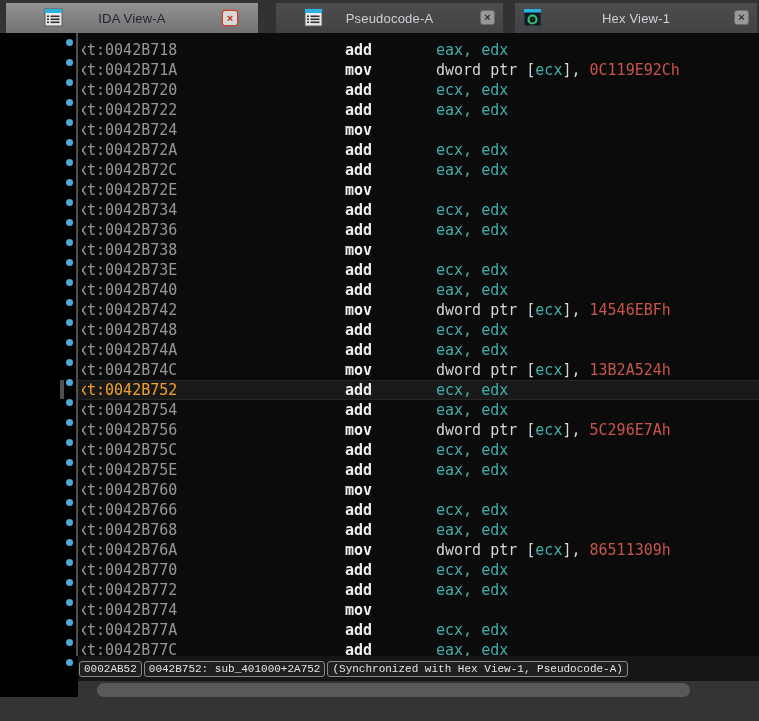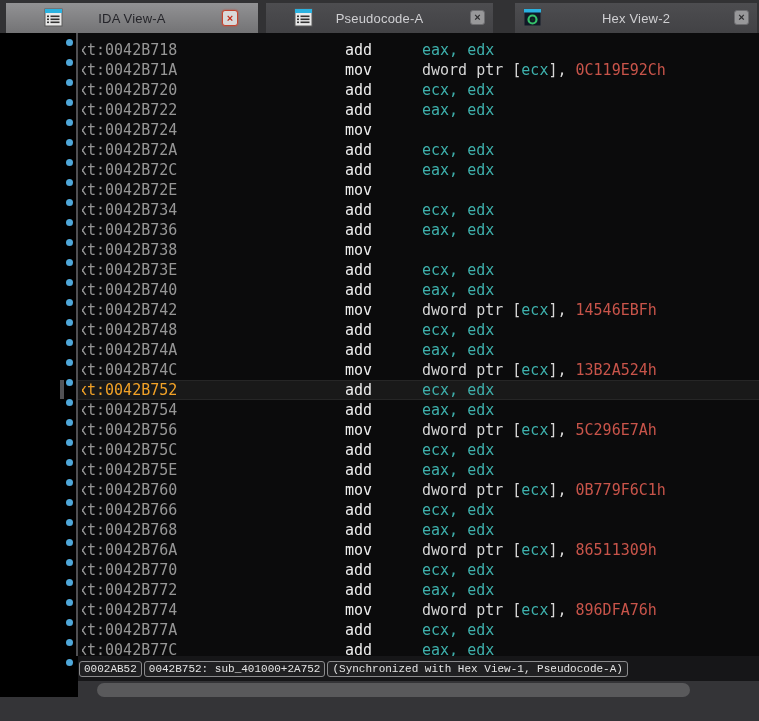--- a/index.html
+++ b/index.html
@@ -4,21 +4,21 @@
 <style>
   html,body{margin:0;padding:0}
   body{
     width:759px;height:721px;position:relative;overflow:hidden;
     background:#343437;font-family:"Liberation Sans",sans-serif;
   }
   
   .tabbar{position:absolute;left:0;top:0;width:759px;height:33px;background:#323234}
   .tab{position:absolute;top:3px;height:30px}
   .tab.active{left:6px;width:252px;background:linear-gradient(#929294,#737375)}
-  .tab.t2{left:266px;width:227px;background:linear-gradient(#4d4d50,#424245)}
+  .tab.t2{left:276px;width:227px;background:linear-gradient(#4d4d50,#424245)}
   .tab.t3{left:515px;width:242px;background:linear-gradient(#4d4d50,#424245)}
   .ticon{position:absolute;top:5px;width:19px;height:19px;display:block}
   .tab.active .ticon{left:38px}
   .tab.t2 .ticon{left:28px}
   .tab.t3 .ticon{left:8px}
   .tlabel{position:absolute;inset:0;display:flex;align-items:center;justify-content:center;
           font-size:13px;letter-spacing:.2px}
   .tab.active .tlabel{color:#25252a}
   .tab.t2 .tlabel,.tab.t3 .tlabel{color:#cfcfd2}
   .tclose{position:absolute;top:7px;width:16px;height:16px;border-radius:3px;
@@ -36,22 +36,22 @@
   
   .code{position:absolute;left:78px;top:33px;width:727px;height:623px;background:#0b0b0c;
         overflow:hidden;font-family:"DejaVu Sans Mono",monospace;font-size:15px}
   .lines{margin-top:7px}
   .line{position:relative;height:20px;line-height:20px;white-space:pre}
   .line.hl{background:#191919;box-shadow:inset 0 1px 0 #262626,inset 0 -1px 0 #262626}
   .addr{position:absolute;left:4px;top:0;color:#969696}
   .line.hl .addr{color:#f2a227;font-weight:normal}
   .xclip{display:inline-block;width:5px;overflow:hidden;white-space:pre;vertical-align:bottom}
   .xoff{display:inline-block;margin-left:-4px}
-  .mn{position:absolute;left:267px;top:0;color:#eeeeee;font-weight:normal}
-  .ops{position:absolute;left:344px;top:0;white-space:pre}
+  .mn{position:absolute;left:267px;top:0;color:#eeeeee;font-weight:bold}
+  .ops{position:absolute;left:358px;top:0;white-space:pre}
   
   .statusbar{position:absolute;left:78px;top:656px;width:681px;height:25px;background:#161618;
         display:flex;align-items:center;gap:2px;padding-left:1px;box-sizing:border-box}
   .sbox{border:1px solid #8a8a8c;border-radius:3px;padding:1px 4px;background:#202022;
         font-family:"Liberation Mono",monospace;font-size:11px;color:#e4e4e4;white-space:pre}
   
   .htrack{position:absolute;left:78px;top:681px;width:681px;height:18px;background:#343437}
   .hthumb{position:absolute;left:97px;top:683px;width:593px;height:14px;border-radius:7px;background:#59595b}
 </style>
 </head>
@@ -95,21 +95,21 @@
 
   <div class="tab t3">
     <span class="ticon">
       <svg width="19" height="19" viewBox="0 0 19 19">
         <rect x="1" y="1" width="17" height="17" fill="#101826" stroke="#46464a"></rect>
         <rect x="1" y="1" width="17" height="3.5" fill="#2ab2e0"></rect>
         <circle cx="9.5" cy="11.5" r="4" fill="none" stroke="#35c06a" stroke-width="2.2"></circle>
         <circle cx="9.5" cy="11.5" r="1.2" fill="#0b3b1e"></circle>
       </svg>
     </span>
-    <span class="tlabel">Hex View-2</span>
+    <span class="tlabel">Hex View-1</span>
     <span class="tclose">×</span>
   </div>
 </div>
 
 <div class="gutter">
     <div class="dot" style="top: 6px; background: rgb(79, 168, 218);"></div>
     <div class="dot" style="top: 26px; background: rgb(79, 168, 218);"></div>
     <div class="dot" style="top: 46px; background: rgb(79, 168, 218);"></div>
     <div class="dot" style="top: 66px; background: rgb(79, 168, 218);"></div>
     <div class="dot" style="top: 86px; background: rgb(79, 168, 218);"></div>
@@ -161,27 +161,27 @@
       <div class="line"><span class="addr"><span class="xclip"><span class="xoff">x</span></span>t:0042B740</span><span class="mn">add</span><span class="ops"><span style="color: rgb(62, 176, 172);">eax, edx</span></span></div>
       <div class="line"><span class="addr"><span class="xclip"><span class="xoff">x</span></span>t:0042B742</span><span class="mn">mov</span><span class="ops"><span style="color: rgb(214, 214, 214);">dword ptr [</span><span style="color: rgb(62, 176, 172);">ecx</span><span style="color: rgb(214, 214, 214);">], </span><span style="color: rgb(200, 84, 74);">14546EBFh</span></span></div>
       <div class="line"><span class="addr"><span class="xclip"><span class="xoff">x</span></span>t:0042B748</span><span class="mn">add</span><span class="ops"><span style="color: rgb(62, 176, 172);">ecx, edx</span></span></div>
       <div class="line"><span class="addr"><span class="xclip"><span class="xoff">x</span></span>t:0042B74A</span><span class="mn">add</span><span class="ops"><span style="color: rgb(62, 176, 172);">eax, edx</span></span></div>
       <div class="line"><span class="addr"><span class="xclip"><span class="xoff">x</span></span>t:0042B74C</span><span class="mn">mov</span><span class="ops"><span style="color: rgb(214, 214, 214);">dword ptr [</span><span style="color: rgb(62, 176, 172);">ecx</span><span style="color: rgb(214, 214, 214);">], </span><span style="color: rgb(200, 84, 74);">13B2A524h</span></span></div>
       <div class="line hl"><span class="addr"><span class="xclip"><span class="xoff">x</span></span>t:0042B752</span><span class="mn">add</span><span class="ops"><span style="color: rgb(62, 176, 172);">ecx, edx</span></span></div>
       <div class="line"><span class="addr"><span class="xclip"><span class="xoff">x</span></span>t:0042B754</span><span class="mn">add</span><span class="ops"><span style="color: rgb(62, 176, 172);">eax, edx</span></span></div>
       <div class="line"><span class="addr"><span class="xclip"><span class="xoff">x</span></span>t:0042B756</span><span class="mn">mov</span><span class="ops"><span style="color: rgb(214, 214, 214);">dword ptr [</span><span style="color: rgb(62, 176, 172);">ecx</span><span style="color: rgb(214, 214, 214);">], </span><span style="color: rgb(200, 84, 74);">5C296E7Ah</span></span></div>
       <div class="line"><span class="addr"><span class="xclip"><span class="xoff">x</span></span>t:0042B75C</span><span class="mn">add</span><span class="ops"><span style="color: rgb(62, 176, 172);">ecx, edx</span></span></div>
       <div class="line"><span class="addr"><span class="xclip"><span class="xoff">x</span></span>t:0042B75E</span><span class="mn">add</span><span class="ops"><span style="color: rgb(62, 176, 172);">eax, edx</span></span></div>
-      <div class="line"><span class="addr"><span class="xclip"><span class="xoff">x</span></span>t:0042B760</span><span class="mn">mov</span><span class="ops"><span style="color: rgb(214, 214, 214);">dword ptr [</span><span style="color: rgb(62, 176, 172);">ecx</span><span style="color: rgb(214, 214, 214);">], </span><span style="color: rgb(200, 84, 74);">0B779F6C1h</span></span></div>
+      <div class="line"><span class="addr"><span class="xclip"><span class="xoff">x</span></span>t:0042B760</span><span class="mn">mov</span></div>
       <div class="line"><span class="addr"><span class="xclip"><span class="xoff">x</span></span>t:0042B766</span><span class="mn">add</span><span class="ops"><span style="color: rgb(62, 176, 172);">ecx, edx</span></span></div>
       <div class="line"><span class="addr"><span class="xclip"><span class="xoff">x</span></span>t:0042B768</span><span class="mn">add</span><span class="ops"><span style="color: rgb(62, 176, 172);">eax, edx</span></span></div>
       <div class="line"><span class="addr"><span class="xclip"><span class="xoff">x</span></span>t:0042B76A</span><span class="mn">mov</span><span class="ops"><span style="color: rgb(214, 214, 214);">dword ptr [</span><span style="color: rgb(62, 176, 172);">ecx</span><span style="color: rgb(214, 214, 214);">], </span><span style="color: rgb(200, 84, 74);">86511309h</span></span></div>
       <div class="line"><span class="addr"><span class="xclip"><span class="xoff">x</span></span>t:0042B770</span><span class="mn">add</span><span class="ops"><span style="color: rgb(62, 176, 172);">ecx, edx</span></span></div>
       <div class="line"><span class="addr"><span class="xclip"><span class="xoff">x</span></span>t:0042B772</span><span class="mn">add</span><span class="ops"><span style="color: rgb(62, 176, 172);">eax, edx</span></span></div>
-      <div class="line"><span class="addr"><span class="xclip"><span class="xoff">x</span></span>t:0042B774</span><span class="mn">mov</span><span class="ops"><span style="color: rgb(214, 214, 214);">dword ptr [</span><span style="color: rgb(62, 176, 172);">ecx</span><span style="color: rgb(214, 214, 214);">], </span><span style="color: rgb(200, 84, 74);">896DFA76h</span></span></div>
+      <div class="line"><span class="addr"><span class="xclip"><span class="xoff">x</span></span>t:0042B774</span><span class="mn">mov</span></div>
       <div class="line"><span class="addr"><span class="xclip"><span class="xoff">x</span></span>t:0042B77A</span><span class="mn">add</span><span class="ops"><span style="color: rgb(62, 176, 172);">ecx, edx</span></span></div>
       <div class="line"><span class="addr"><span class="xclip"><span class="xoff">x</span></span>t:0042B77C</span><span class="mn">add</span><span class="ops"><span style="color: rgb(62, 176, 172);">eax, edx</span></span></div>
     </div>
 </div>
 
 <div class="statusbar">
   <span class="sbox">0002AB52</span>
   <span class="sbox">0042B752: sub_401000+2A752</span>
   <span class="sbox">(Synchronized with Hex View-1, Pseudocode-A)</span>
 </div>

